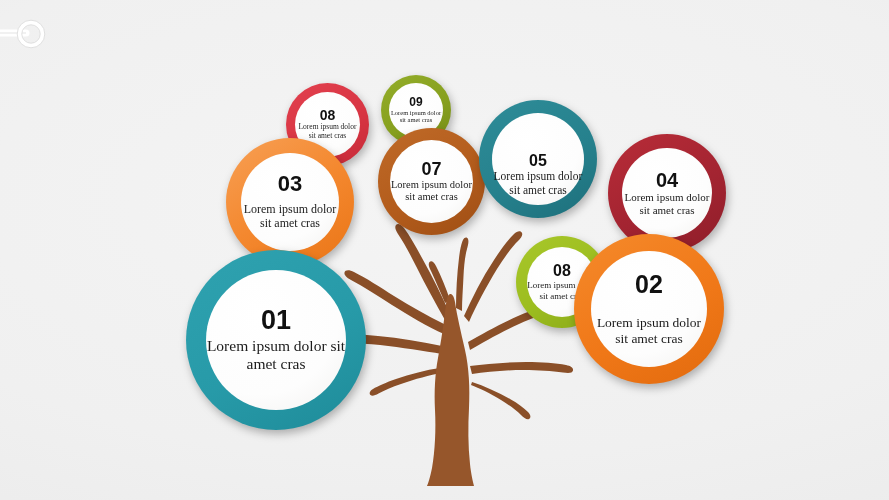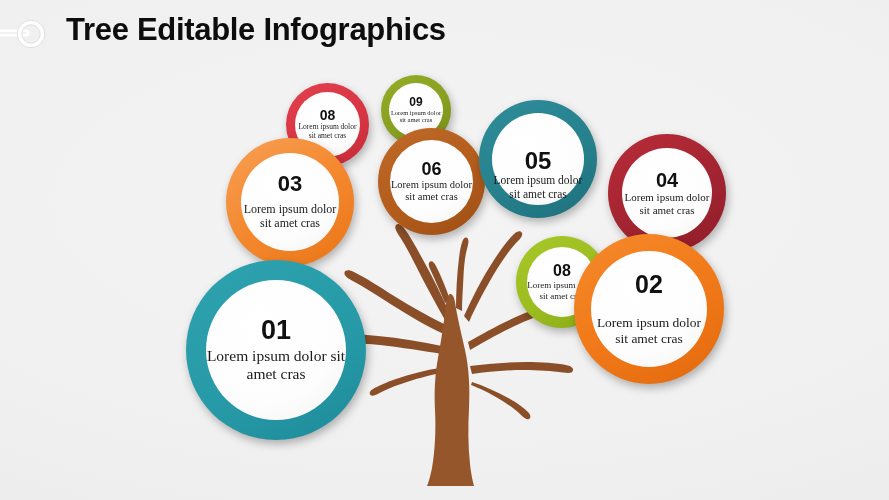--- a/index.html
+++ b/index.html
@@ -74,21 +74,21 @@
     color: #111111;
     line-height: 1.02;
   }
   .node .desc {
     color: #1b1b1b;
     line-height: 1.16;
     font-family: Liberation Serif, serif;
   }
 
   
-  #node-01 { left: 186px; top: 260px; width: 180px; height: 180px; padding: 20px;
+  #node-01 { left: 186px; top: 250px; width: 180px; height: 180px; padding: 20px;
              background: linear-gradient(150deg, #2fa2b0 0%, #279aa8 55%, #1e8b99 100%); z-index: 36; justify-content: center; }
   #node-01 .num  { font-size: 27px; margin-bottom: 2px; }
   #node-01 .desc { font-size: 15.5px; }
 
   #node-02 { left: 574px; top: 234px; width: 150px; height: 150px; padding: 17px;
              background: linear-gradient(150deg, #f58a2b 0%, #f07818 55%, #e26a0d 100%); z-index: 35; }
   #node-02 .num  { font-size: 25px; margin-bottom: 18px; }
   #node-02 .desc { font-size: 13.5px; }
 
   #node-03 { left: 226px; top: 138px; width: 128px; height: 128px; padding: 15px;
@@ -96,21 +96,21 @@
   #node-03 .num  { font-size: 22px; margin-bottom: 8px; }
   #node-03 .desc { font-size: 12px; }
 
   #node-04 { left: 608px; top: 134px; width: 118px; height: 118px; padding: 14px;
              background: linear-gradient(150deg, #b82c38 0%, #a32431 55%, #8e1d29 100%); z-index: 30; }
   #node-04 .num  { font-size: 20px; margin-bottom: 1px; }
   #node-04 .desc { font-size: 11px; }
 
   #node-05 { left: 479px; top: 100px; width: 118px; height: 118px; padding: 13px;
              background: linear-gradient(150deg, #2e8c98 0%, #26818d 55%, #1d6f7b 100%); z-index: 29; }
-  #node-05 .num  { font-size: 24px; margin-bottom: 1px; margin-top: 32px; }
+  #node-05 .num  { font-size: 16px; margin-bottom: 1px; margin-top: 32px; }
   #node-05 .desc { font-size: 11.5px; }
 
   #node-06 { left: 378px; top: 128px; width: 107px; height: 107px; padding: 12px;
              background: linear-gradient(150deg, #bf6a28 0%, #b35c1c 55%, #9e4e14 100%); z-index: 26; }
   #node-06 .num  { font-size: 18px; margin-bottom: 1px; }
   #node-06 .desc { font-size: 10.5px; }
 
   #node-07 { left: 516px; top: 236px; width: 92px; height: 92px; padding: 11px;
              background: linear-gradient(150deg, #a8c72a 0%, #9cbd1f 55%, #8aa918 100%); z-index: 33; }
   #node-07 .num  { font-size: 16px; margin-bottom: 1px; }
@@ -132,21 +132,20 @@
 <div id="stage">
 
   <svg id="loop-mark" viewBox="0 0 56 36">
     <path d="M0 17 L26 17" stroke="#ffffff" stroke-width="7" fill="none" stroke-linecap="round"></path>
     <path d="M0 17 L26 17" stroke="#e3e3e3" stroke-width="1" fill="none"></path>
     <circle cx="31" cy="18" r="11.5" fill="none" stroke="#ffffff" stroke-width="4.5"></circle>
     <circle cx="31" cy="18" r="13.8" fill="none" stroke="#dcdcdc" stroke-width="0.9"></circle>
     <circle cx="31" cy="18" r="9.2" fill="none" stroke="#dcdcdc" stroke-width="0.9"></circle>
   </svg>
 
-  <div id="title">Tree Editable Infographics</div>
 
   <svg id="tree" viewBox="0 0 290 290">
     <g fill="#8a4f28">
 
       <path d="M138 150 C118 146 96 142 74 140 C56 138 38 137 22 139
                C16 140 13 142 13 144.5 C13 147 16 148.5 22 148
                C40 146.5 58 147 76 149 C98 151.5 120 155 138 158 Z"></path>
 
       <path d="M140 128 C124 120 106 110 90 100 C76 91 62 82 50 76
                C45 73.5 41 74 40.5 76.5 C40 79 42.5 81.5 47 84
@@ -208,21 +207,21 @@
 
   <div class="node" id="node-08">
     <div class="disc">
       <div class="num">08</div>
       <div class="desc">Lorem ipsum dolor sit amet cras</div>
     </div>
   </div>
 
   <div class="node" id="node-06">
     <div class="disc">
-      <div class="num">06</div>
+      <div class="num">07</div>
       <div class="desc">Lorem ipsum dolor sit amet cras</div>
     </div>
   </div>
 
   <div class="node" id="node-03">
     <div class="disc">
       <div class="num">03</div>
       <div class="desc">Lorem ipsum dolor sit amet cras</div>
     </div>
   </div>

